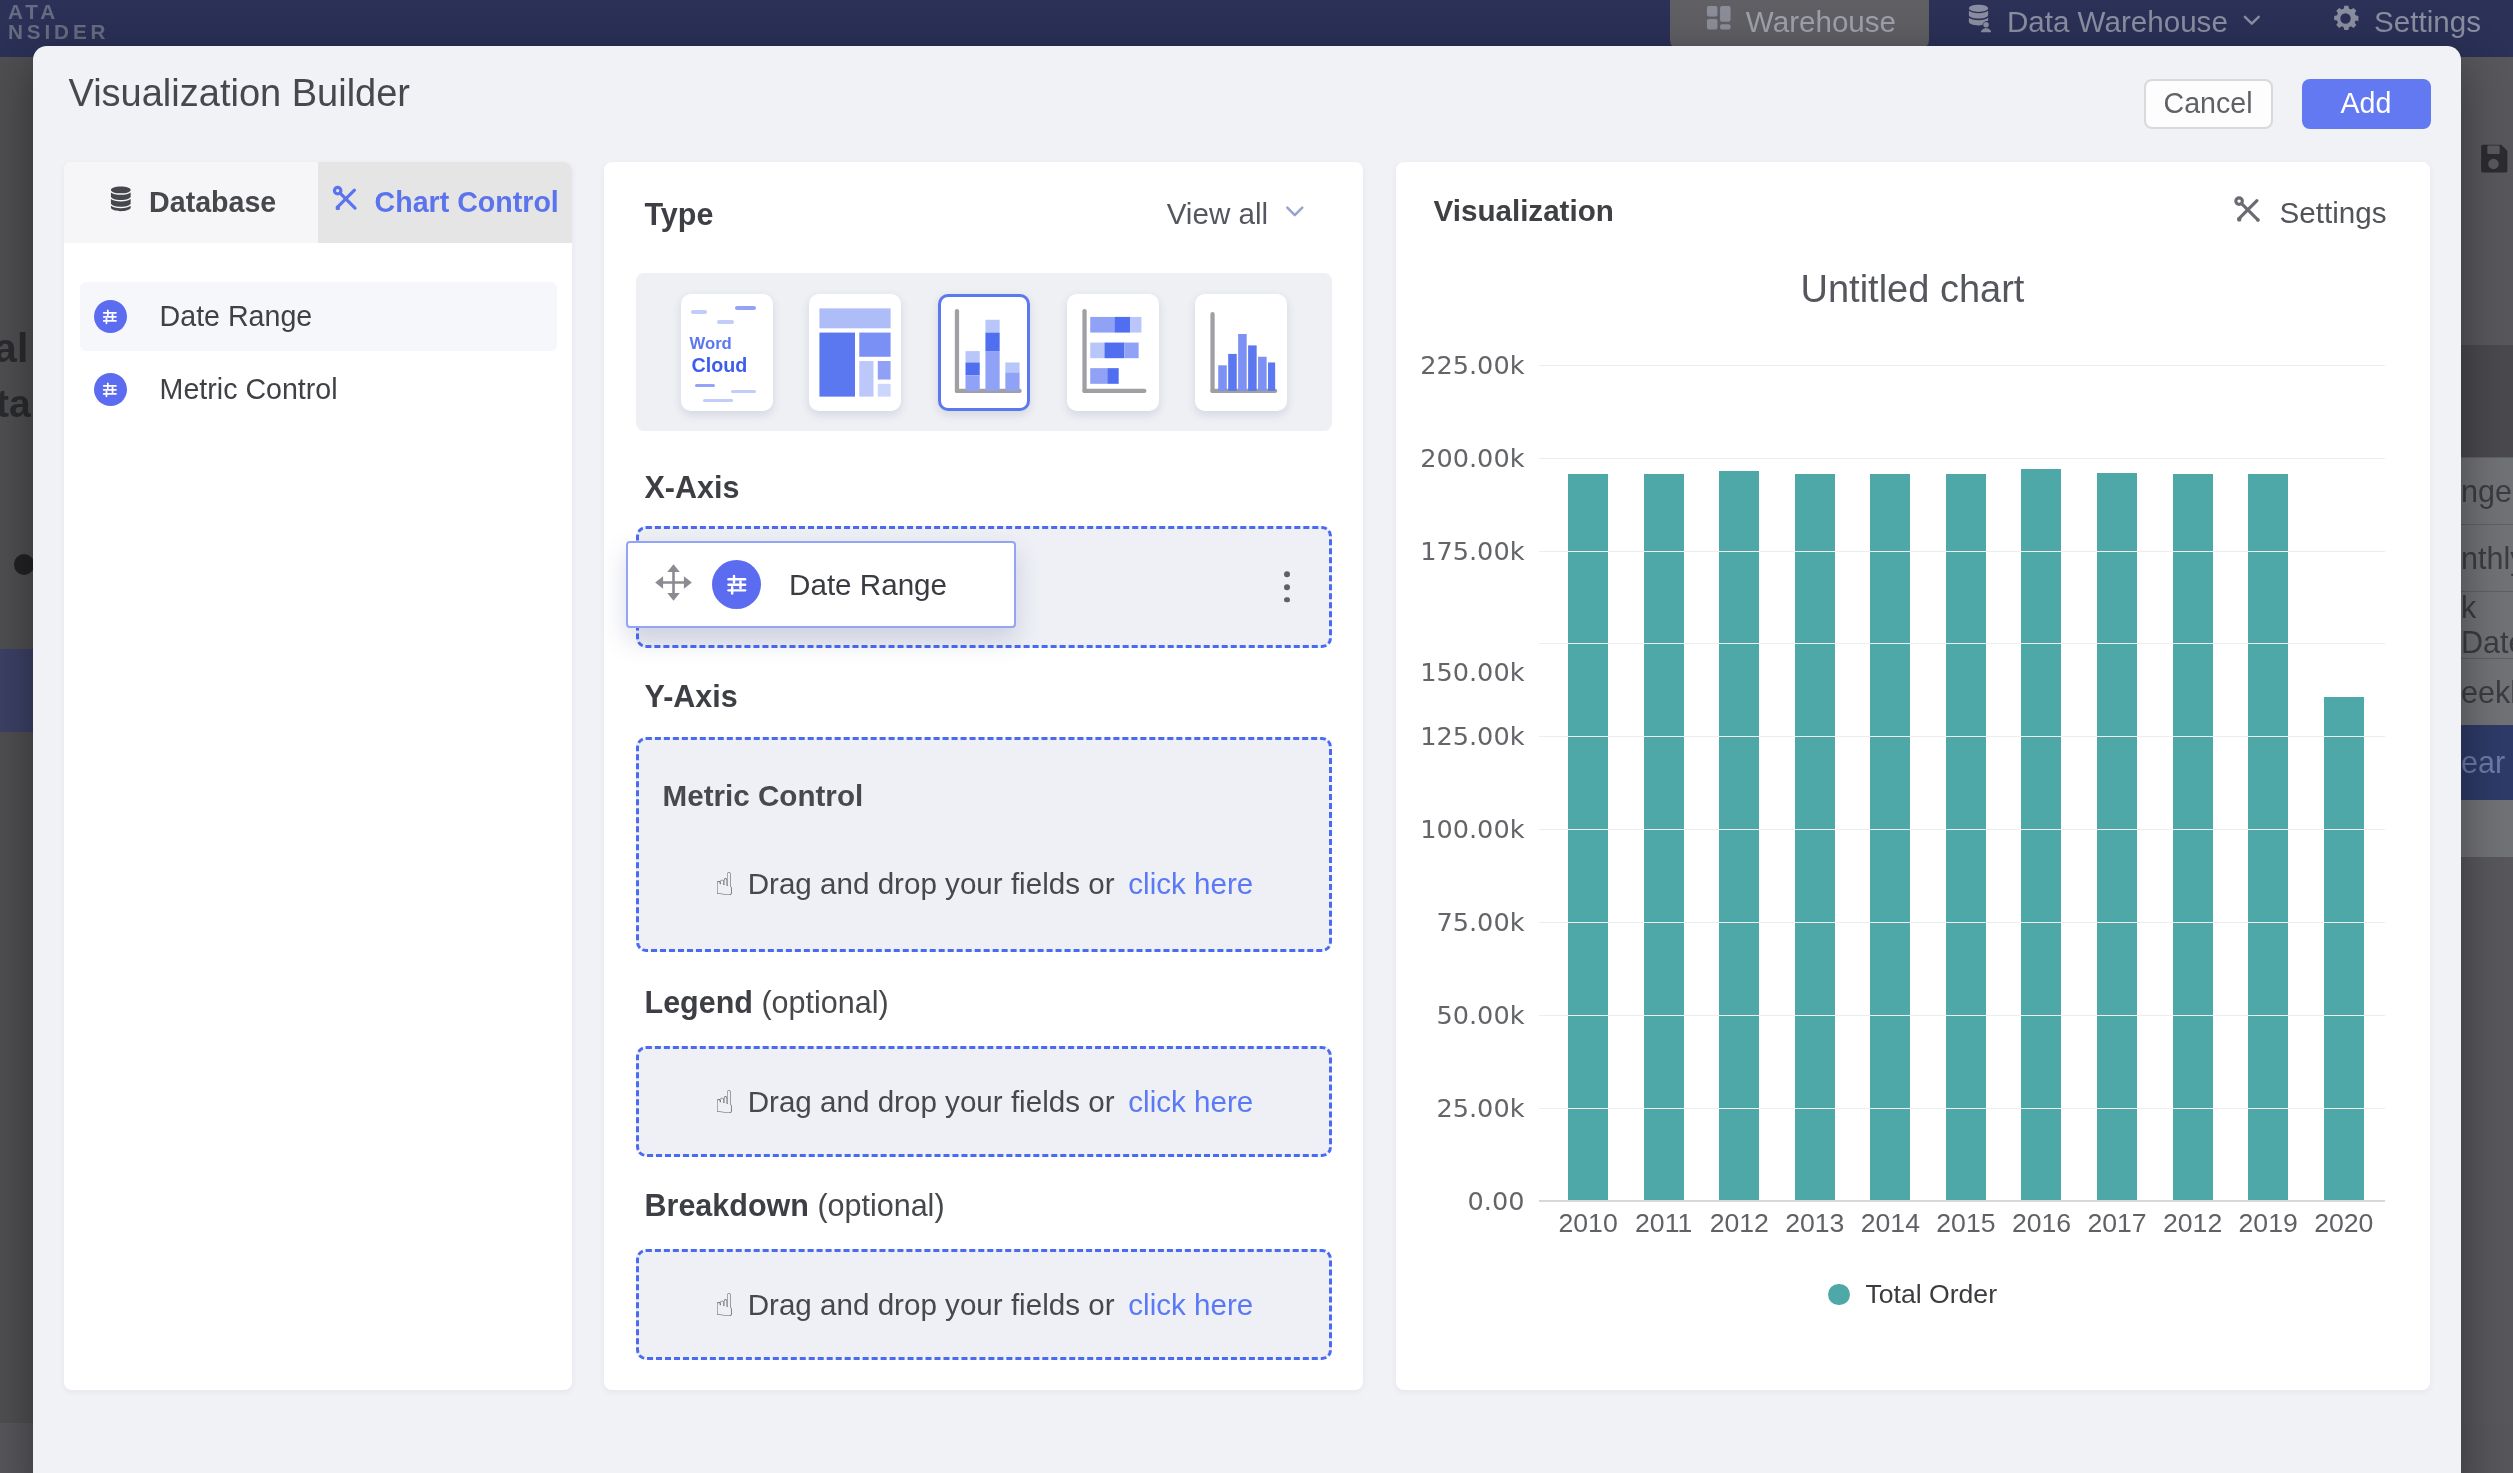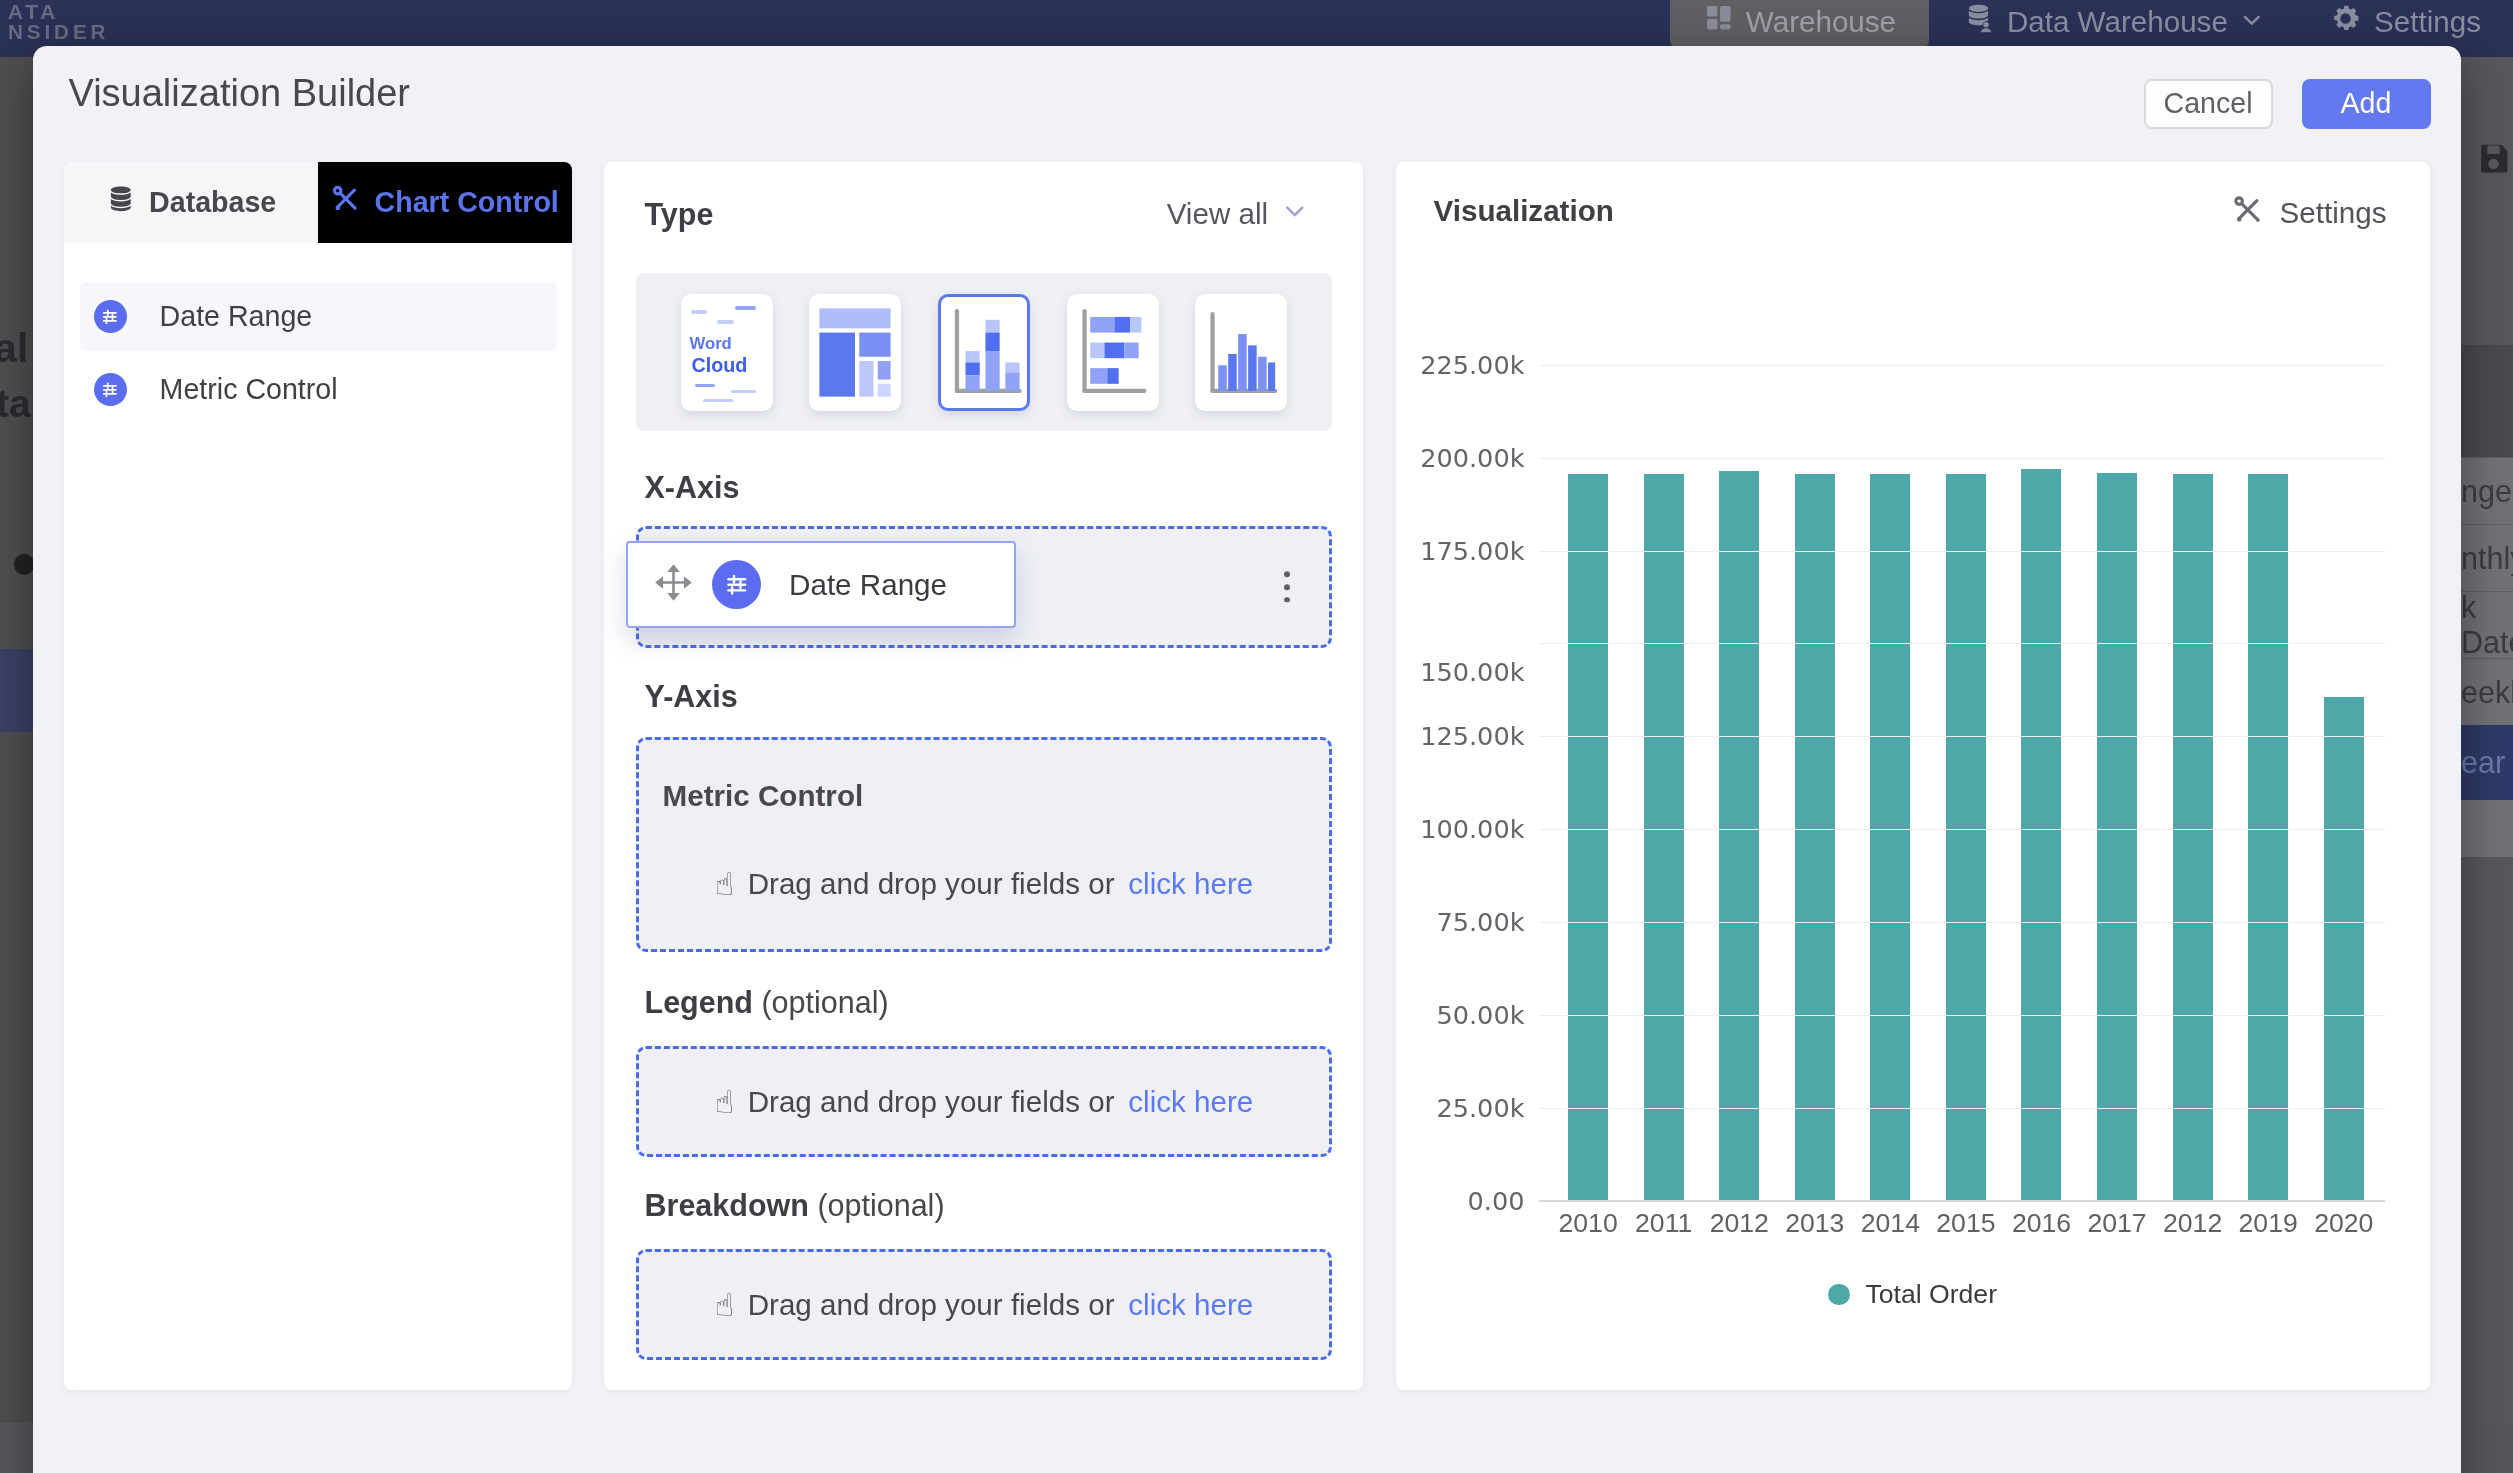--- a/index.html
+++ b/index.html
@@ -37,21 +37,21 @@
 
   .card { position:absolute; top:116px; background:#ffffff; border-radius:7.9px; box-shadow:0 2px 7.9px rgba(40,45,80,.06); }
   .card-left { left:31.5px; width:508px; height:1228px; }
   .card-mid { left:571px; width:759px; height:1228px; }
   .card-right { left:1363px; width:1034px; height:1228px; }
 
   
   .tabs { display:flex; height:81px; }
   .tab { flex:1; display:flex; align-items:center; justify-content:center; gap:13.8px; font-size:28.6px; font-weight:bold; cursor:pointer; }
   .tab-database { background:#f6f6f8; border-radius:7.9px 0 0 0; color:#46484b; }
-  .tab-chart-control { background:#000000; border-radius:0 7.9px 0 0; color:#5b74ee; }
+  .tab-chart-control { background:#e5e5e5; border-radius:0 7.9px 0 0; color:#5b74ee; }
   .field-row { position:absolute; left:15.8px; width:477px; height:69px; display:flex; align-items:center; border-radius:5.9px; cursor:grab; }
   .field-row.hl { background:#f6f7fb; }
   .slider-badge { width:33px; height:33px; border-radius:50%; background:#5b6cf0; display:flex; align-items:center; justify-content:center; flex:0 0 auto; }
   .field-label { margin-left:33px; font-size:28.6px; color:#3f4145; }
 
   
   .sec-label { position:absolute; left:41px; font-size:30.5px; font-weight:bold; color:#3d3f44; }
   .sec-label .opt { font-weight:normal; color:#46484c; }
   .view-all { position:absolute; right:55px; top:35px; display:flex; align-items:center; gap:13.8px; font-size:29.6px; color:#55575e; cursor:pointer; }
   .type-box { position:absolute; left:32.5px; top:111px; width:696px; height:158px; background:#eef0f4; border-radius:7.9px; display:flex; align-items:center; justify-content:space-evenly; padding:0 7.9px; }
@@ -404,20 +404,21 @@
                 <circle cx="5.4" cy="5.4" r="2.5"></circle>
                 <line x1="7.5" y1="7.5" x2="19.5" y2="19.5"></line>
                 <line x1="19" y1="5" x2="5.5" y2="18.5"></line>
                 <rect x="3.9" y="17.7" width="3.2" height="3.2" rx="1" fill="#6a6c72" stroke="none"></rect>
                 <circle cx="19.8" cy="19.8" r="1.4" fill="#6a6c72" stroke="none"></circle>
               </g>
             </svg>
         </span>
         <span>Settings</span>
       </div>
+      <div class="chart-title">Untitled chart</div>
 
       <div class="plot" id="plot">
         <div class="bars" id="bars">
             <div class="bar" style="height: 726px; background: rgb(79, 168, 168);"></div>
             <div class="bar" style="height: 726px; background: rgb(79, 168, 168);"></div>
             <div class="bar" style="height: 729px; background: rgb(79, 168, 168);"></div>
             <div class="bar" style="height: 726px; background: rgb(79, 168, 168);"></div>
             <div class="bar" style="height: 726px; background: rgb(79, 168, 168);"></div>
             <div class="bar" style="height: 726px; background: rgb(79, 168, 168);"></div>
             <div class="bar" style="height: 731px; background: rgb(79, 168, 168);"></div>

